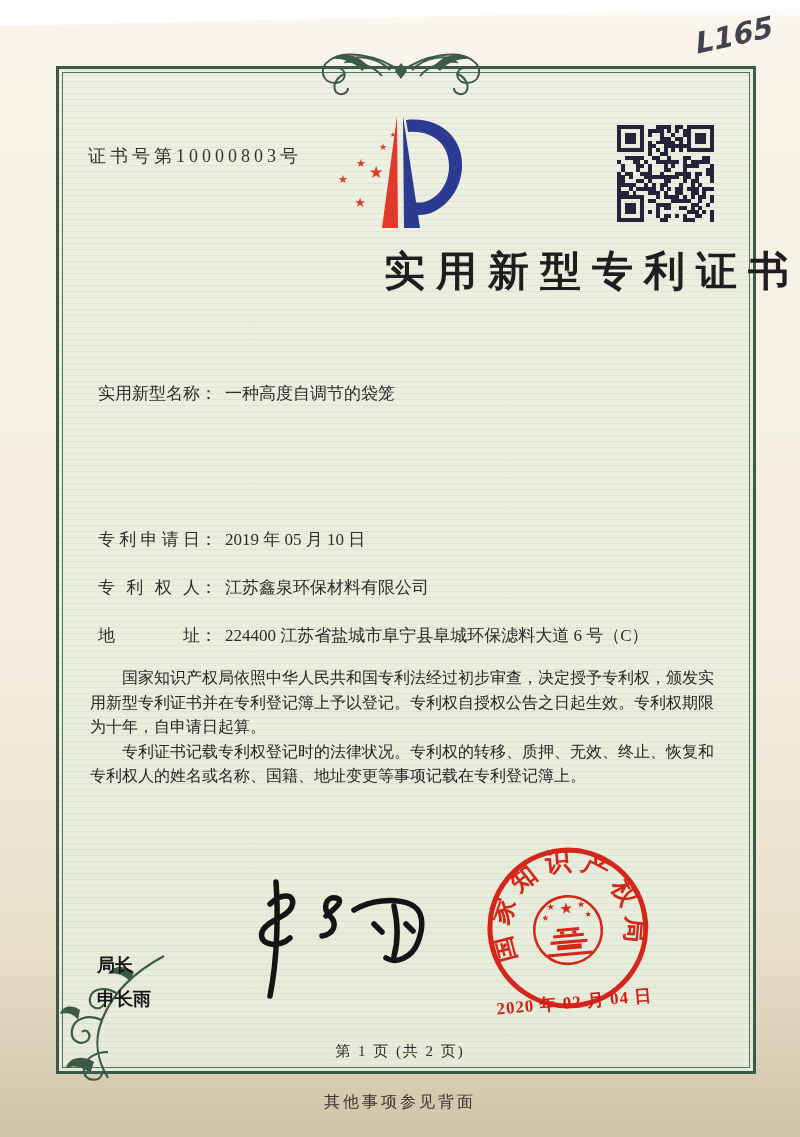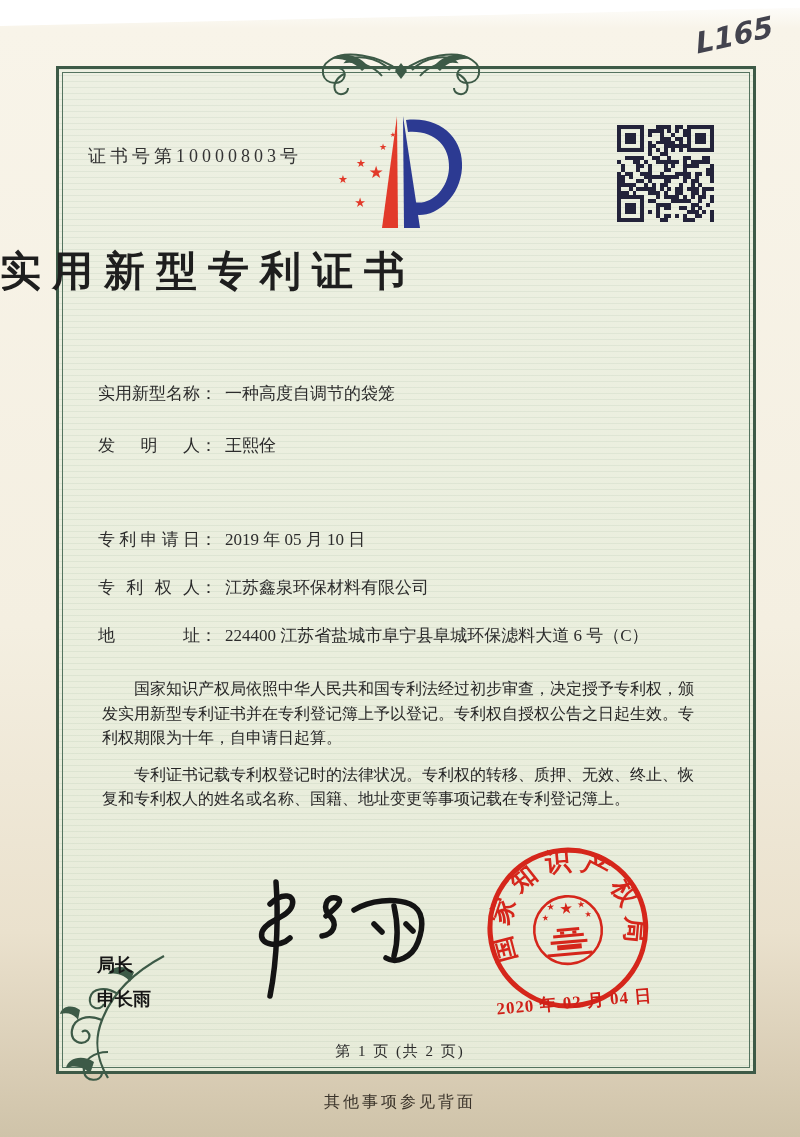--- a/index.html
+++ b/index.html
@@ -15,29 +15,29 @@
   
   .frame{position:absolute;left:56px;top:66px;width:700px;height:1008px;
     border:3px solid #3d5a47;box-sizing:border-box;
     background:
       repeating-linear-gradient(180deg, rgba(110,145,115,0.10) 0 1px, rgba(0,0,0,0) 1px 6px),
       linear-gradient(180deg,#edf0e2 0%,#eaeedd 60%,#e7ebd9 100%);}
   .frame-inner{position:absolute;inset:3px;border:1px solid #54735f;}
   .ornament{position:absolute;pointer-events:none;}
   
   .cert-no{position:absolute;left:88px;top:116px;font-size:18px;letter-spacing:4px;color:#333;margin-top:28px;}
-  .title{position:absolute;left:0;top:244px;width:100%;text-align:left;
+  .title{position:absolute;left:0;top:244px;width:100%;text-align:right;
     font-size:41px;font-weight:700;letter-spacing:11px;color:#1e1e1e;}
   .field-row{position:absolute;left:98px;width:620px;font-size:17px;color:#2c2c2c;white-space:nowrap;margin-top:36px;}
   .flabel{display:inline-block;width:6em;text-align:justify;text-align-last:justify;vertical-align:bottom;}
   .fcolon{display:inline-block;margin-right:8px;}
   .pair2{position:absolute;left:356px;top:0;}
   .pair2 .flabel{width:5.3em;}
   .paragraphs{position:absolute;left:90px;top:666px;width:628px;font-size:16px;line-height:24.5px;color:#262626;}
-  .paragraphs p{margin:12px;text-indent:2em;font-family:Liberation Mono, monospace;}
+  .paragraphs p{margin:0;text-indent:2em;}
   .signer{position:absolute;left:97px;top:948px;font-family:"Liberation Sans","DejaVu Sans",sans-serif;
     font-weight:700;font-size:18px;color:#161616;line-height:34px;}
   .signature{position:absolute;left:208px;top:876px;}
   .stamp{position:absolute;left:484px;top:844px;width:168px;height:172px;transform:rotate(-5deg);}
   .stamp-date{position:absolute;left:0;bottom:2px;width:100%;text-align:center;
     font-weight:700;font-size:17px;letter-spacing:1px;}
   .page-info{position:absolute;left:0;top:1042px;width:100%;text-align:center;font-size:15px;letter-spacing:2px;color:#2b2b2b;}
   .back-note{position:absolute;left:0;top:1092px;width:100%;text-align:center;font-size:16px;letter-spacing:3px;color:#3a332a;}
   .qr{position:absolute;left:617px;top:125px;width:97px;height:97px;}
   .logo{position:absolute;left:330px;top:106px;}
@@ -424,23 +424,20 @@
       <rect x="18" y="24" width="1.02" height="1.02" fill="#23233a"></rect>
       <rect x="19" y="24" width="1.02" height="1.02" fill="#23233a"></rect>
       <rect x="24" y="24" width="1.02" height="1.02" fill="#23233a"></rect>
     </svg>
 
   <div class="title">实用新型专利证书</div>
 
   <div class="field-row" style="top:346px">
     <span class="flabel">实用新型名称</span><span class="fcolon">：</span><span>一种高度自调节的袋笼</span>
   </div>
-  <div class="field-row" style="top:398px">
-    <span class="flabel">发明人</span><span class="fcolon">：</span><span>王熙佺</span>
-  </div>
   <div class="field-row" style="top:492px">
     <span class="flabel">专利申请日</span><span class="fcolon">：</span><span>2019 年 05 月 10 日</span>
   </div>
   <div class="field-row" style="top:540px">
     <span class="flabel">专利权人</span><span class="fcolon">：</span><span>江苏鑫泉环保材料有限公司</span>
   </div>
   <div class="field-row" style="top:588px">
     <span class="flabel">地址</span><span class="fcolon">：</span><span>224400 江苏省盐城市阜宁县阜城环保滤料大道 6 号（C）</span>
   </div>
 

